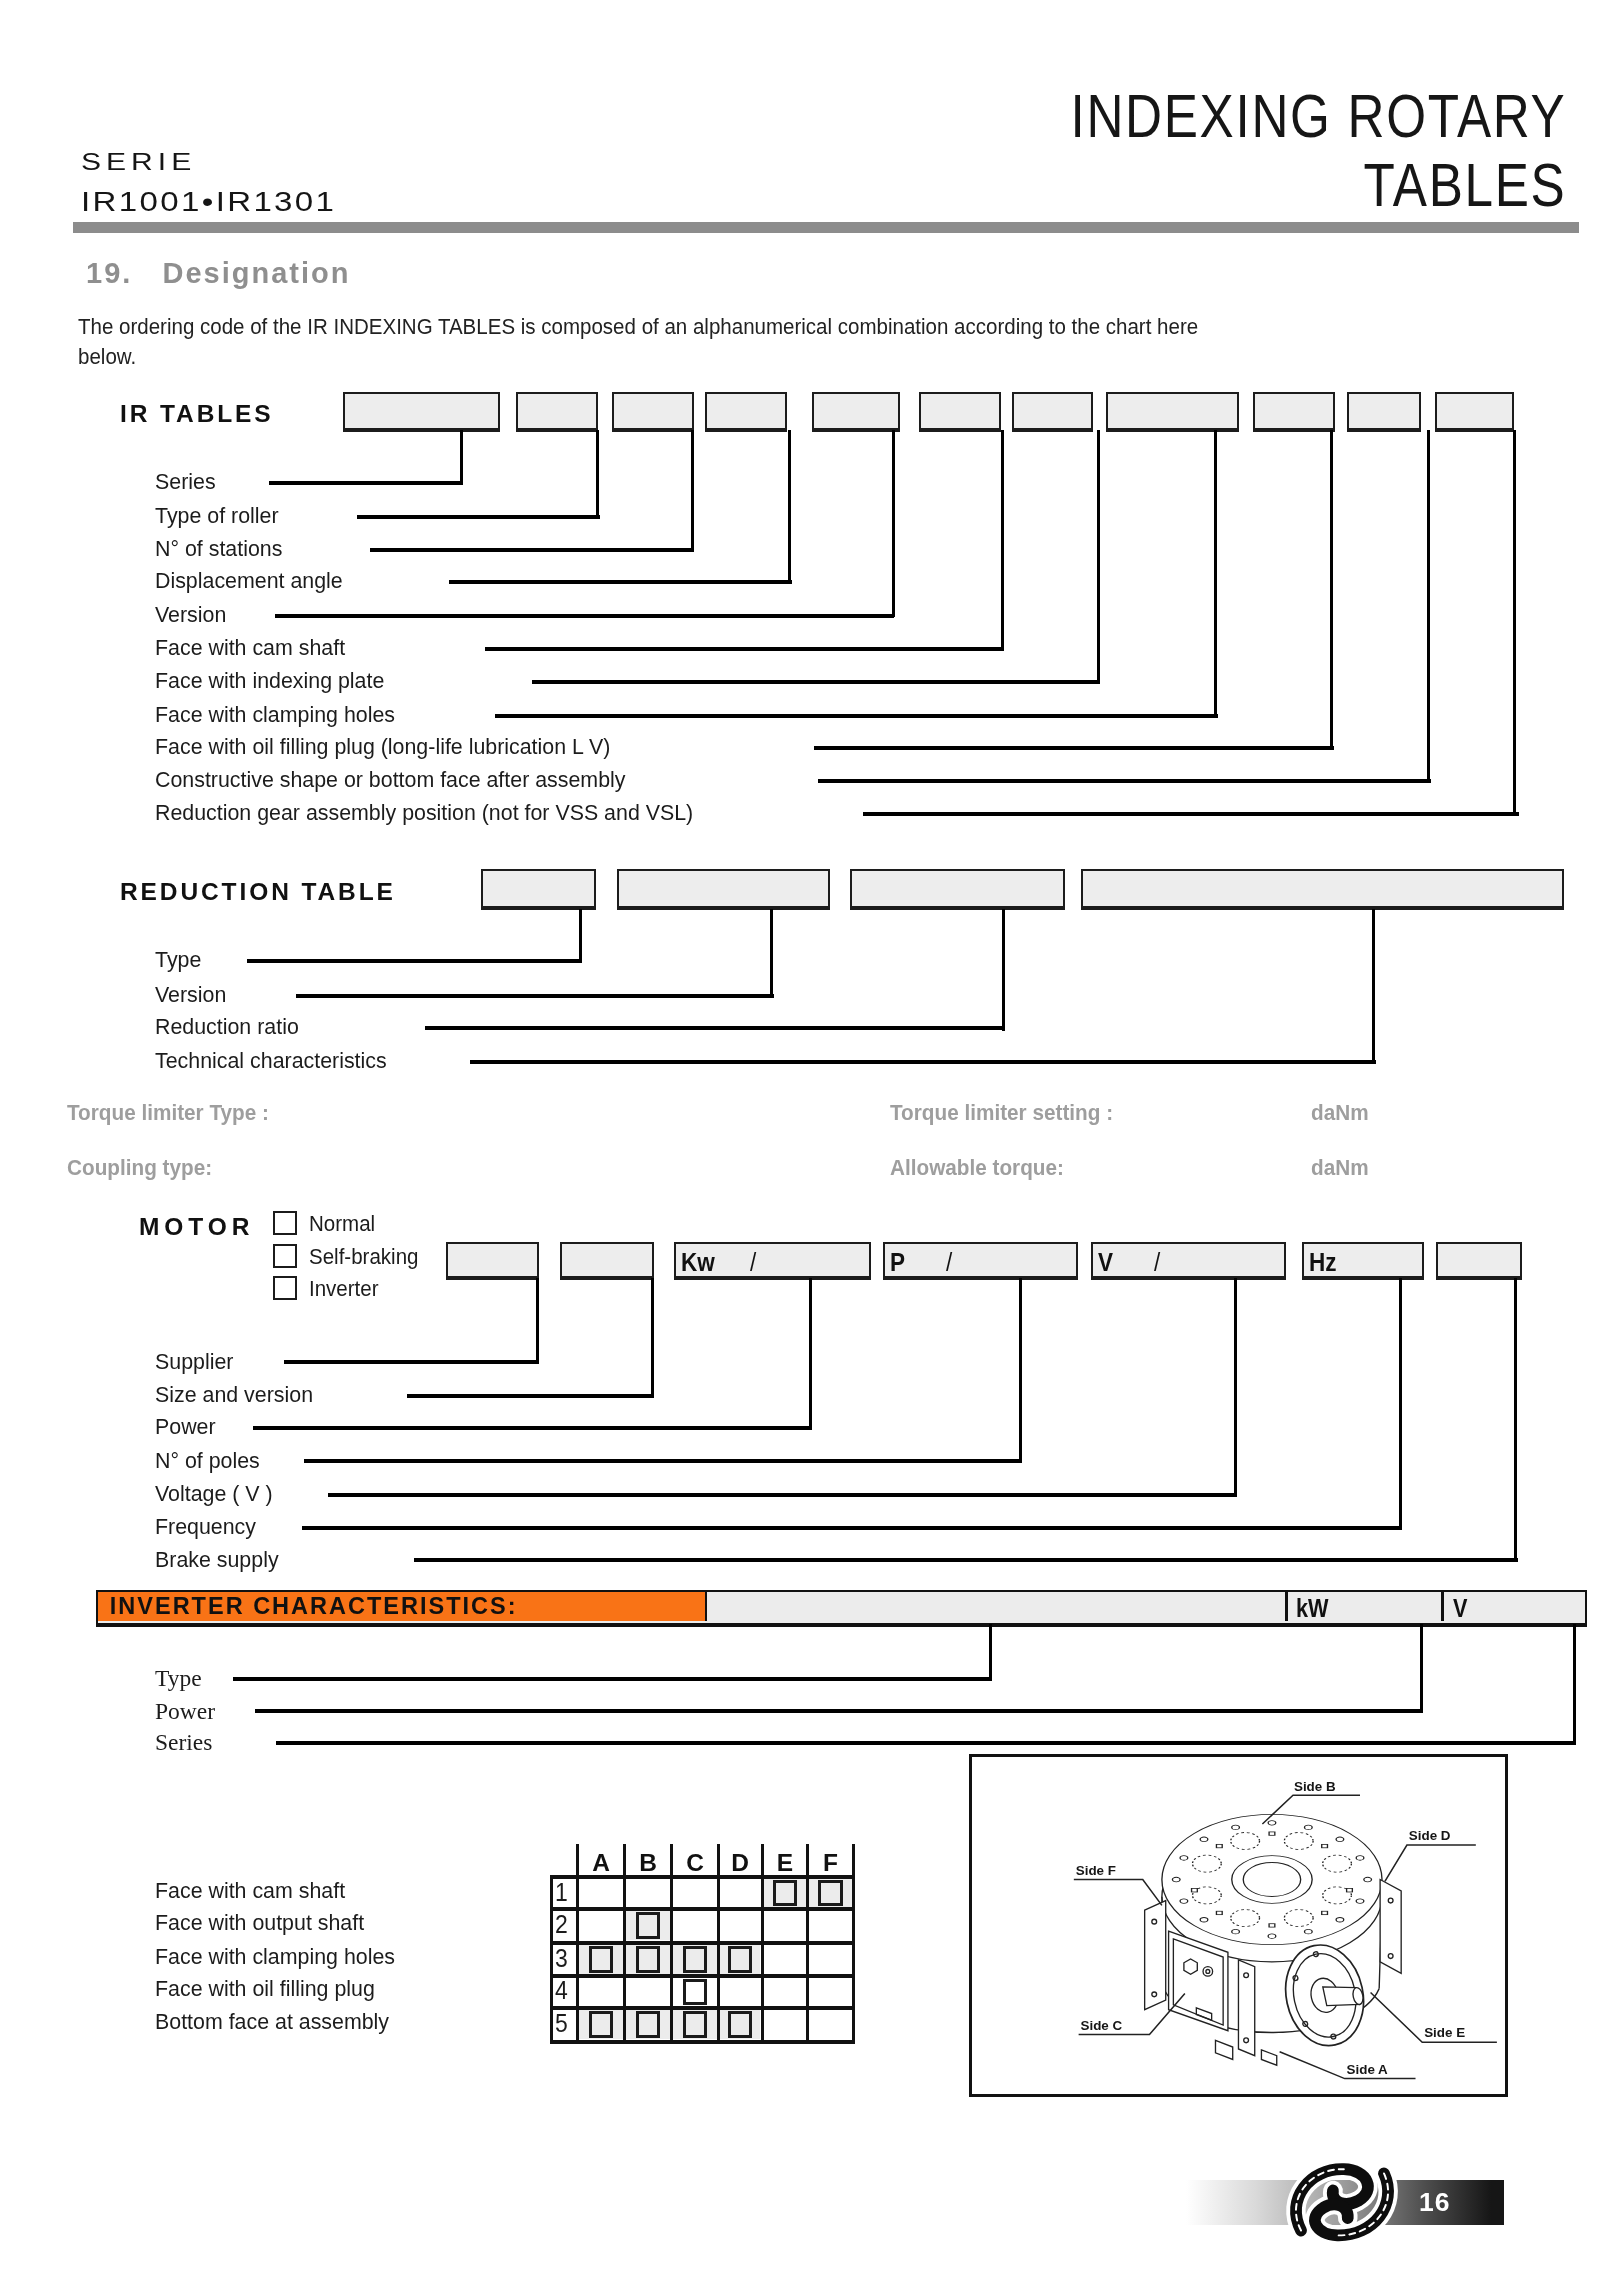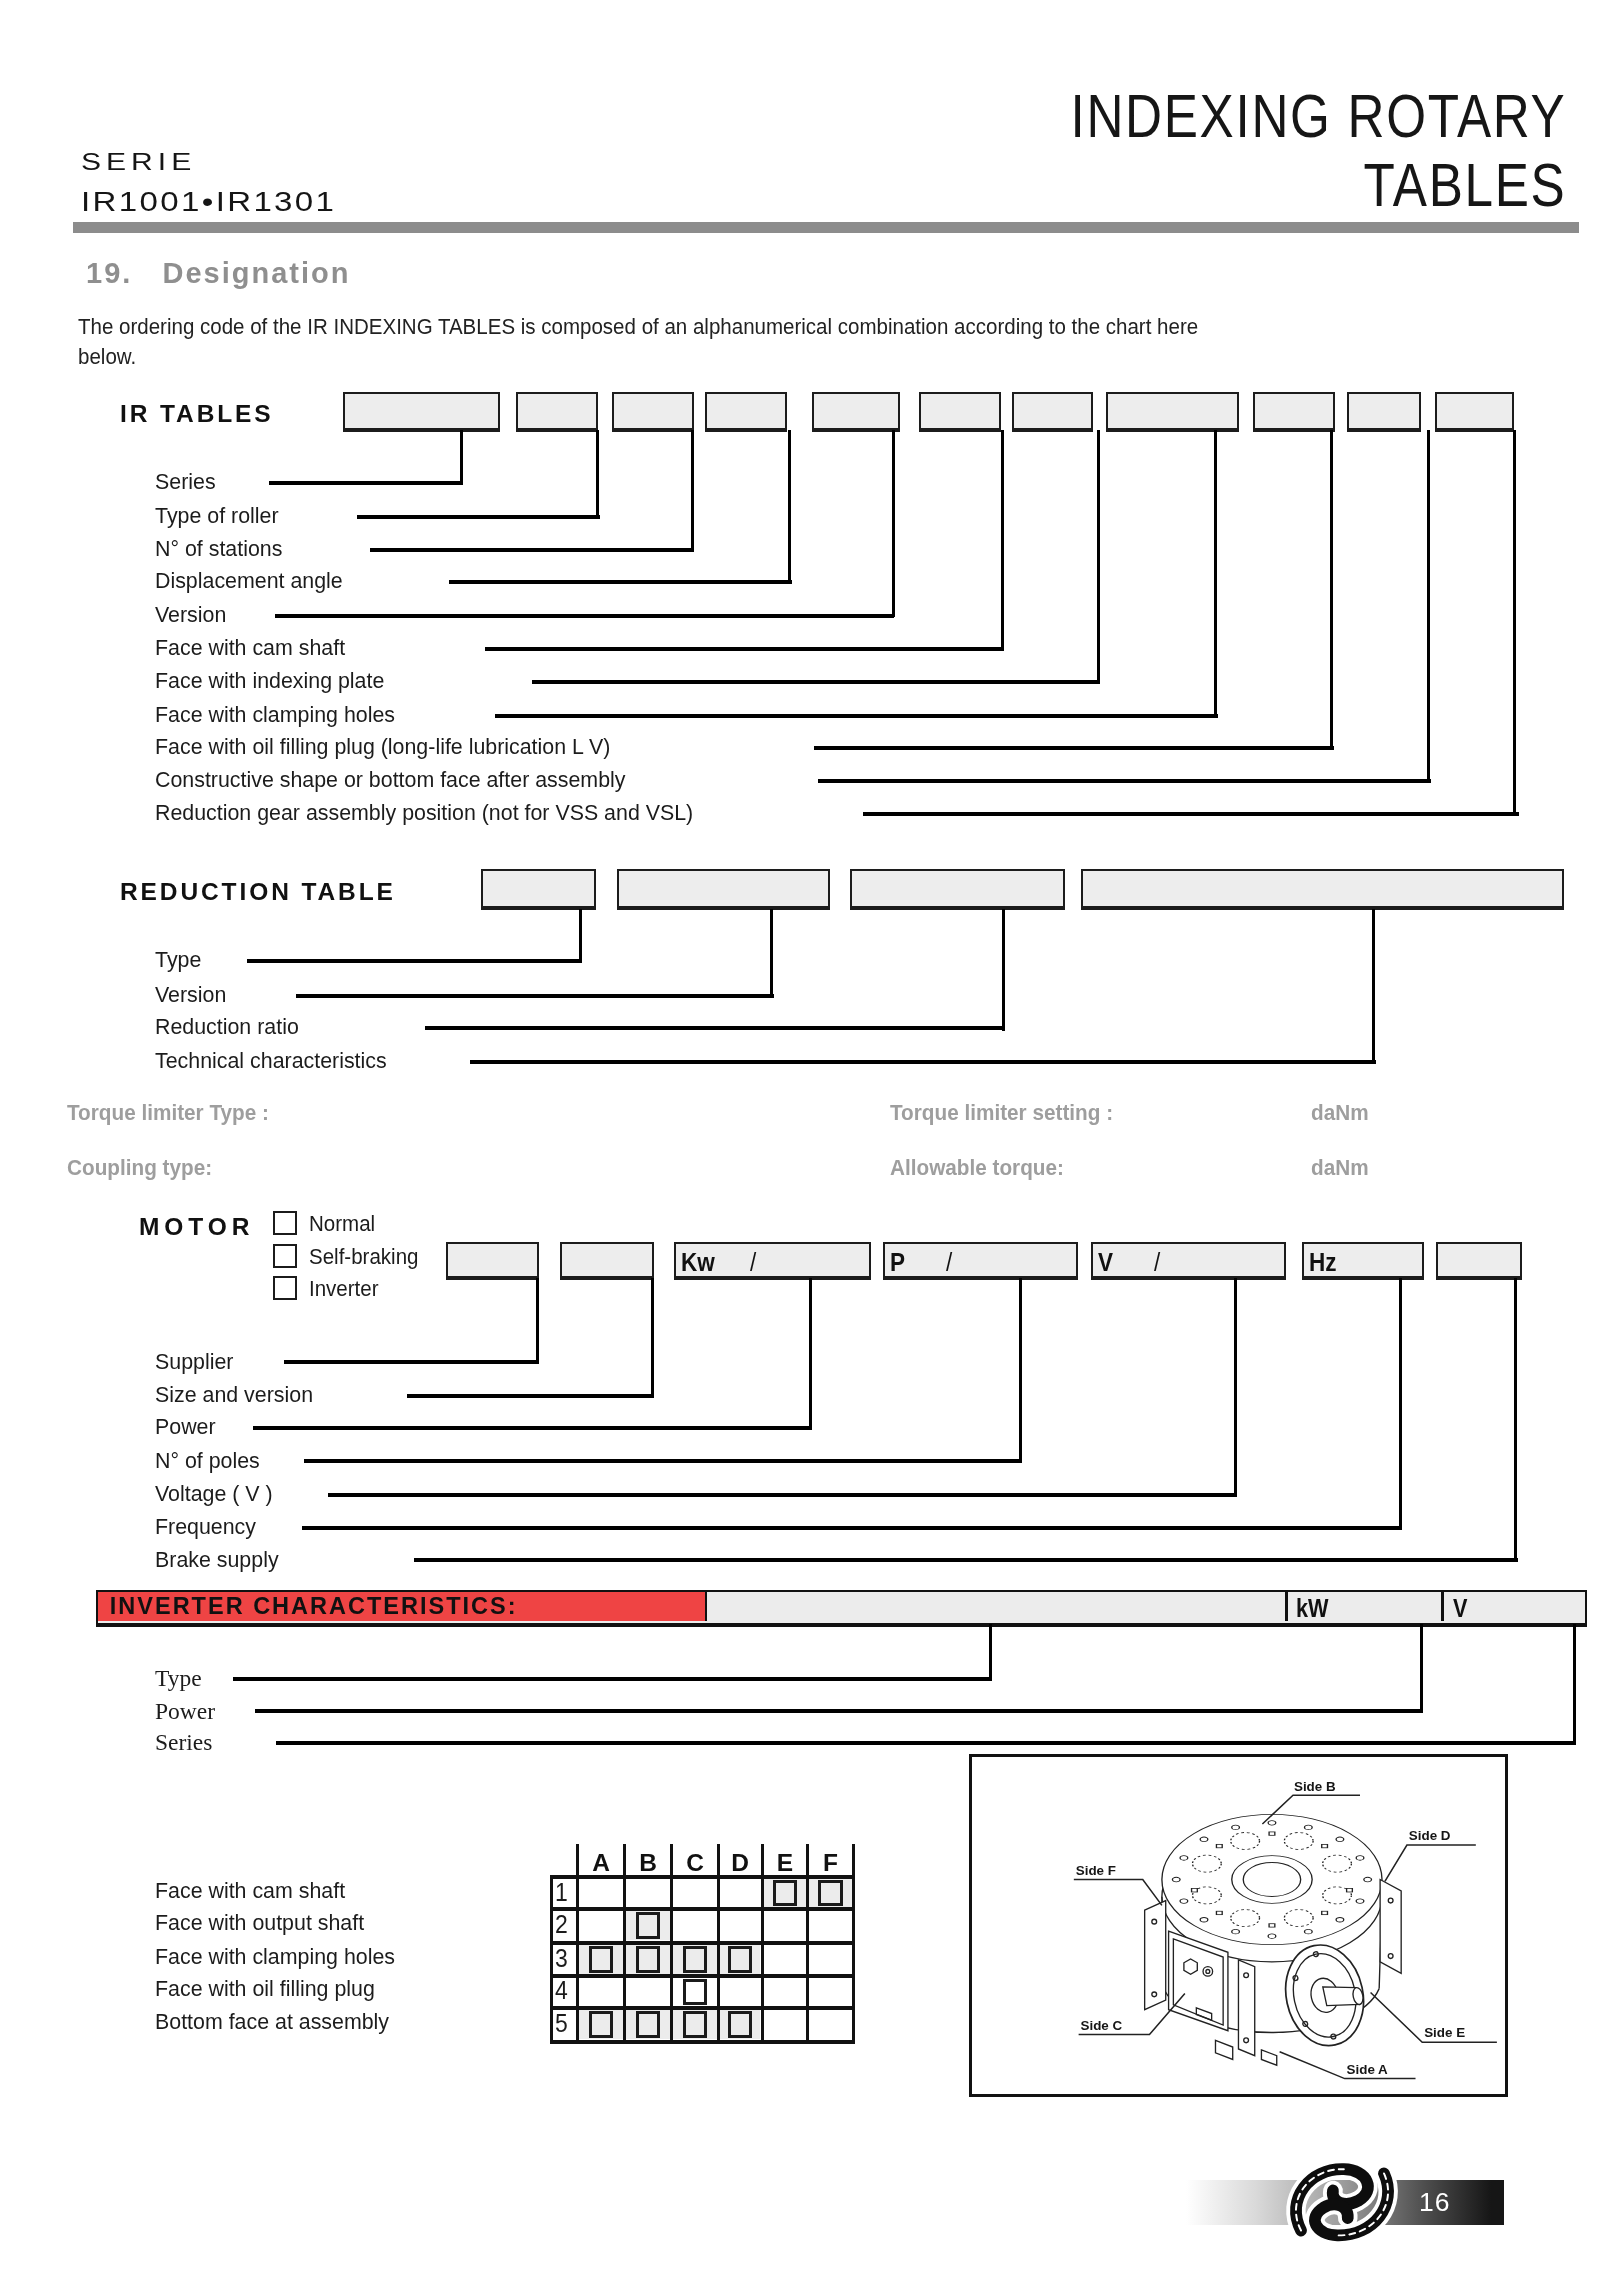--- a/index.html
+++ b/index.html
@@ -40,21 +40,21 @@
   .mcell.open .sq{background:#fff;}
   .mhead{position:absolute;font-size:24.5px;font-weight:bold;text-align:center;color:#111;}
   .mnum{position:absolute;font-size:25.5px;color:#1c1c1c;transform:scaleX(0.9);transform-origin:0 0;}
   .gv{position:absolute;width:2.9px;background:#111;}
   .gh{position:absolute;height:3.9px;background:#111;}
   
   .diagBox{position:absolute;left:969px;top:1754px;width:539px;height:343px;box-sizing:border-box;border:3.9px solid #111;background:#fff;}
   
   .footBar{position:absolute;left:1186px;top:2180px;width:318px;height:45px;
            background:linear-gradient(90deg, rgba(255,255,255,0) 0%, #d9d9d9 22%, #a0a0a0 48%, #4e4e4e 75%, #161616 96%);}
-  .pageNum{position:absolute;left:1419px;top:2187px;font-size:26.5px;font-weight:normal;color:#ffffff;letter-spacing:1px;}
+  .pageNum{position:absolute;left:1419px;top:2187px;font-size:26.5px;font-weight:bold;color:#ffffff;letter-spacing:1px;}
 </style>
 </head>
 <body>
 
 <div class="page">
 
   <div class="abs serie" style="left:81px;top:149px;">SERIE</div>
   <div class="abs serieModels" style="left:81px;top:186px;">IR1001•IR1301</div>
   <div class="abs bigTitle">
     <div>INDEXING ROTARY</div>
@@ -202,21 +202,21 @@
 
   <div class="lbl" style="left:155px;top:1514px;">Frequency</div>
   <div class="hline" style="left:302px;top:1526px;width:1100px;"></div>
   <div class="vline" style="left:1399px;top:1278px;height:252px;"></div>
 
   <div class="lbl" style="left:155px;top:1547px;">Brake supply</div>
   <div class="hline" style="left:414px;top:1558px;width:1104px;"></div>
   <div class="vline" style="left:1514px;top:1278px;height:284px;"></div>
 
   <div class="abs" style="left:96px;top:1590px;width:1491px;height:37px;box-sizing:border-box;border:2.9px solid #111;border-bottom-width:4.9px;background:#ececec;">
-    <div class="invCell" style="left:0;top:0;width:609px;height:29px;background:#ef4444;border-right:2.9px solid #111;display:flex;align-items:center;">
+    <div class="invCell" style="left:0;top:0;width:609px;height:29px;background:#f97316;border-right:2.9px solid #111;display:flex;align-items:center;">
       <span class="secT" style="margin-left:11.8px;font-size:23.5px;letter-spacing:2px;">INVERTER  CHARACTERISTICS:</span>
     </div>
     <div class="invCell" style="left:1187px;top:0;width:2.9px;height:29px;background:#111;"></div>
     <div class="invCell" style="left:1343px;top:0;width:2.9px;height:29px;background:#111;"></div>
     <span class="boxLbl abs" style="left:1198px;top:2px;font-size:25.5px;">kW</span>
     <span class="boxLbl abs" style="left:1355px;top:2px;font-size:25.5px;">V</span>
   </div>
 
   <div class="lbl lblSerif" style="left:155px;top:1665px;">Type</div>
   <div class="hline" style="left:233px;top:1677px;width:759px;"></div>

